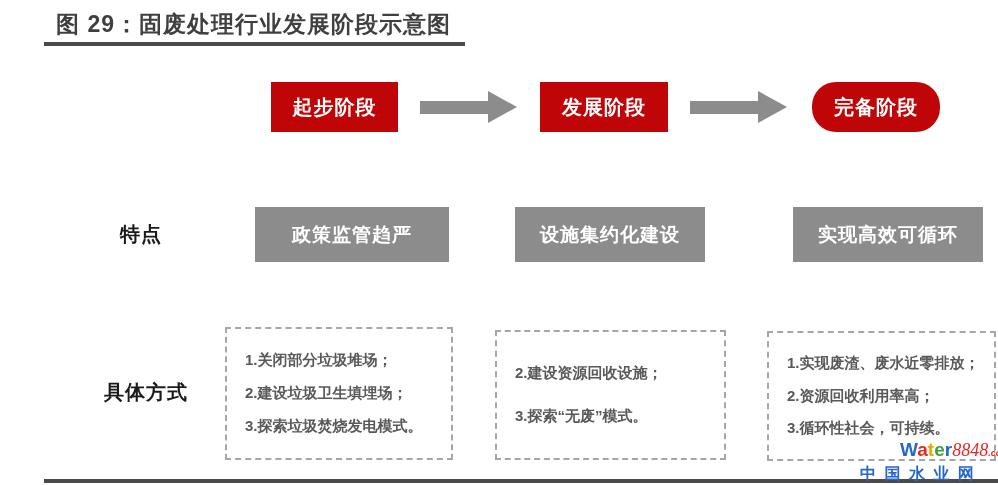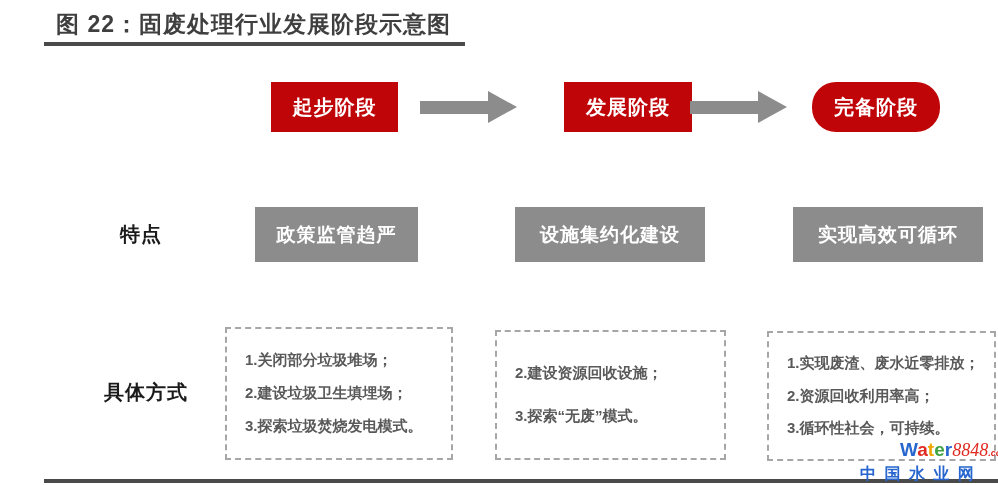--- a/index.html
+++ b/index.html
@@ -36,21 +36,21 @@
     top: 82px; height: 50px;
     background: var(--c-accent-red, #C00508);
     color: #ffffff;
     font-size: 20px;
     font-weight: bold;
     letter-spacing: 1px;
     display: flex; align-items: center; justify-content: center;
     white-space: nowrap;
   }
   .stage1 { left: 271px; width: 127px; }
-  .stage2 { left: 564px; width: 128px; }
+  .stage2 { left: 540px; width: 128px; }
   .stage3 { left: 812px; width: 128px; border-radius: 24px; }
 
   
   .arrow { position: absolute; top: 91px; height: 32px; }
   .arrow .shaft {
     position: absolute;
     left: 0; top: 10px;
     height: 13px;
     background: var(--c-arrow-gray, #8C8C8C);
   }
@@ -84,21 +84,21 @@
     position: absolute;
     top: 207px; height: 55px;
     background: var(--c-gray-box, #8C8C8C);
     color: #ffffff;
     font-size: 19px;
     font-weight: bold;
     letter-spacing: 1px;
     display: flex; align-items: center; justify-content: center;
     white-space: nowrap;
   }
-  .feature1 { left: 255px; width: 163px; }
+  .feature1 { left: 255px; width: 194px; }
   .feature2 { left: 515px; width: 190px; }
   .feature3 { left: 793px; width: 190px; }
 
   
   .methods {
     position: absolute;
     border: 2px dashed var(--c-dash-border, #A6A6A6);
     background: #ffffff;
     display: flex;
     flex-direction: column;
@@ -149,21 +149,21 @@
     color: var(--c-wm-blue, #2766CE);
     letter-spacing: 2px;
     white-space: nowrap;
   }
 </style>
 </head>
 <body>
 
 <div class="canvas">
 
-  <div class="title">图 22：固废处理行业发展阶段示意图</div>
+  <div class="title">图 29：固废处理行业发展阶段示意图</div>
   <div class="title-rule"></div>
 
   <div class="stage stage1">起步阶段</div>
   <div class="arrow arrow1">
     <span class="shaft"></span>
     <span class="head"></span>
   </div>
   <div class="stage stage2">发展阶段</div>
   <div class="arrow arrow2">
     <span class="shaft"></span>

